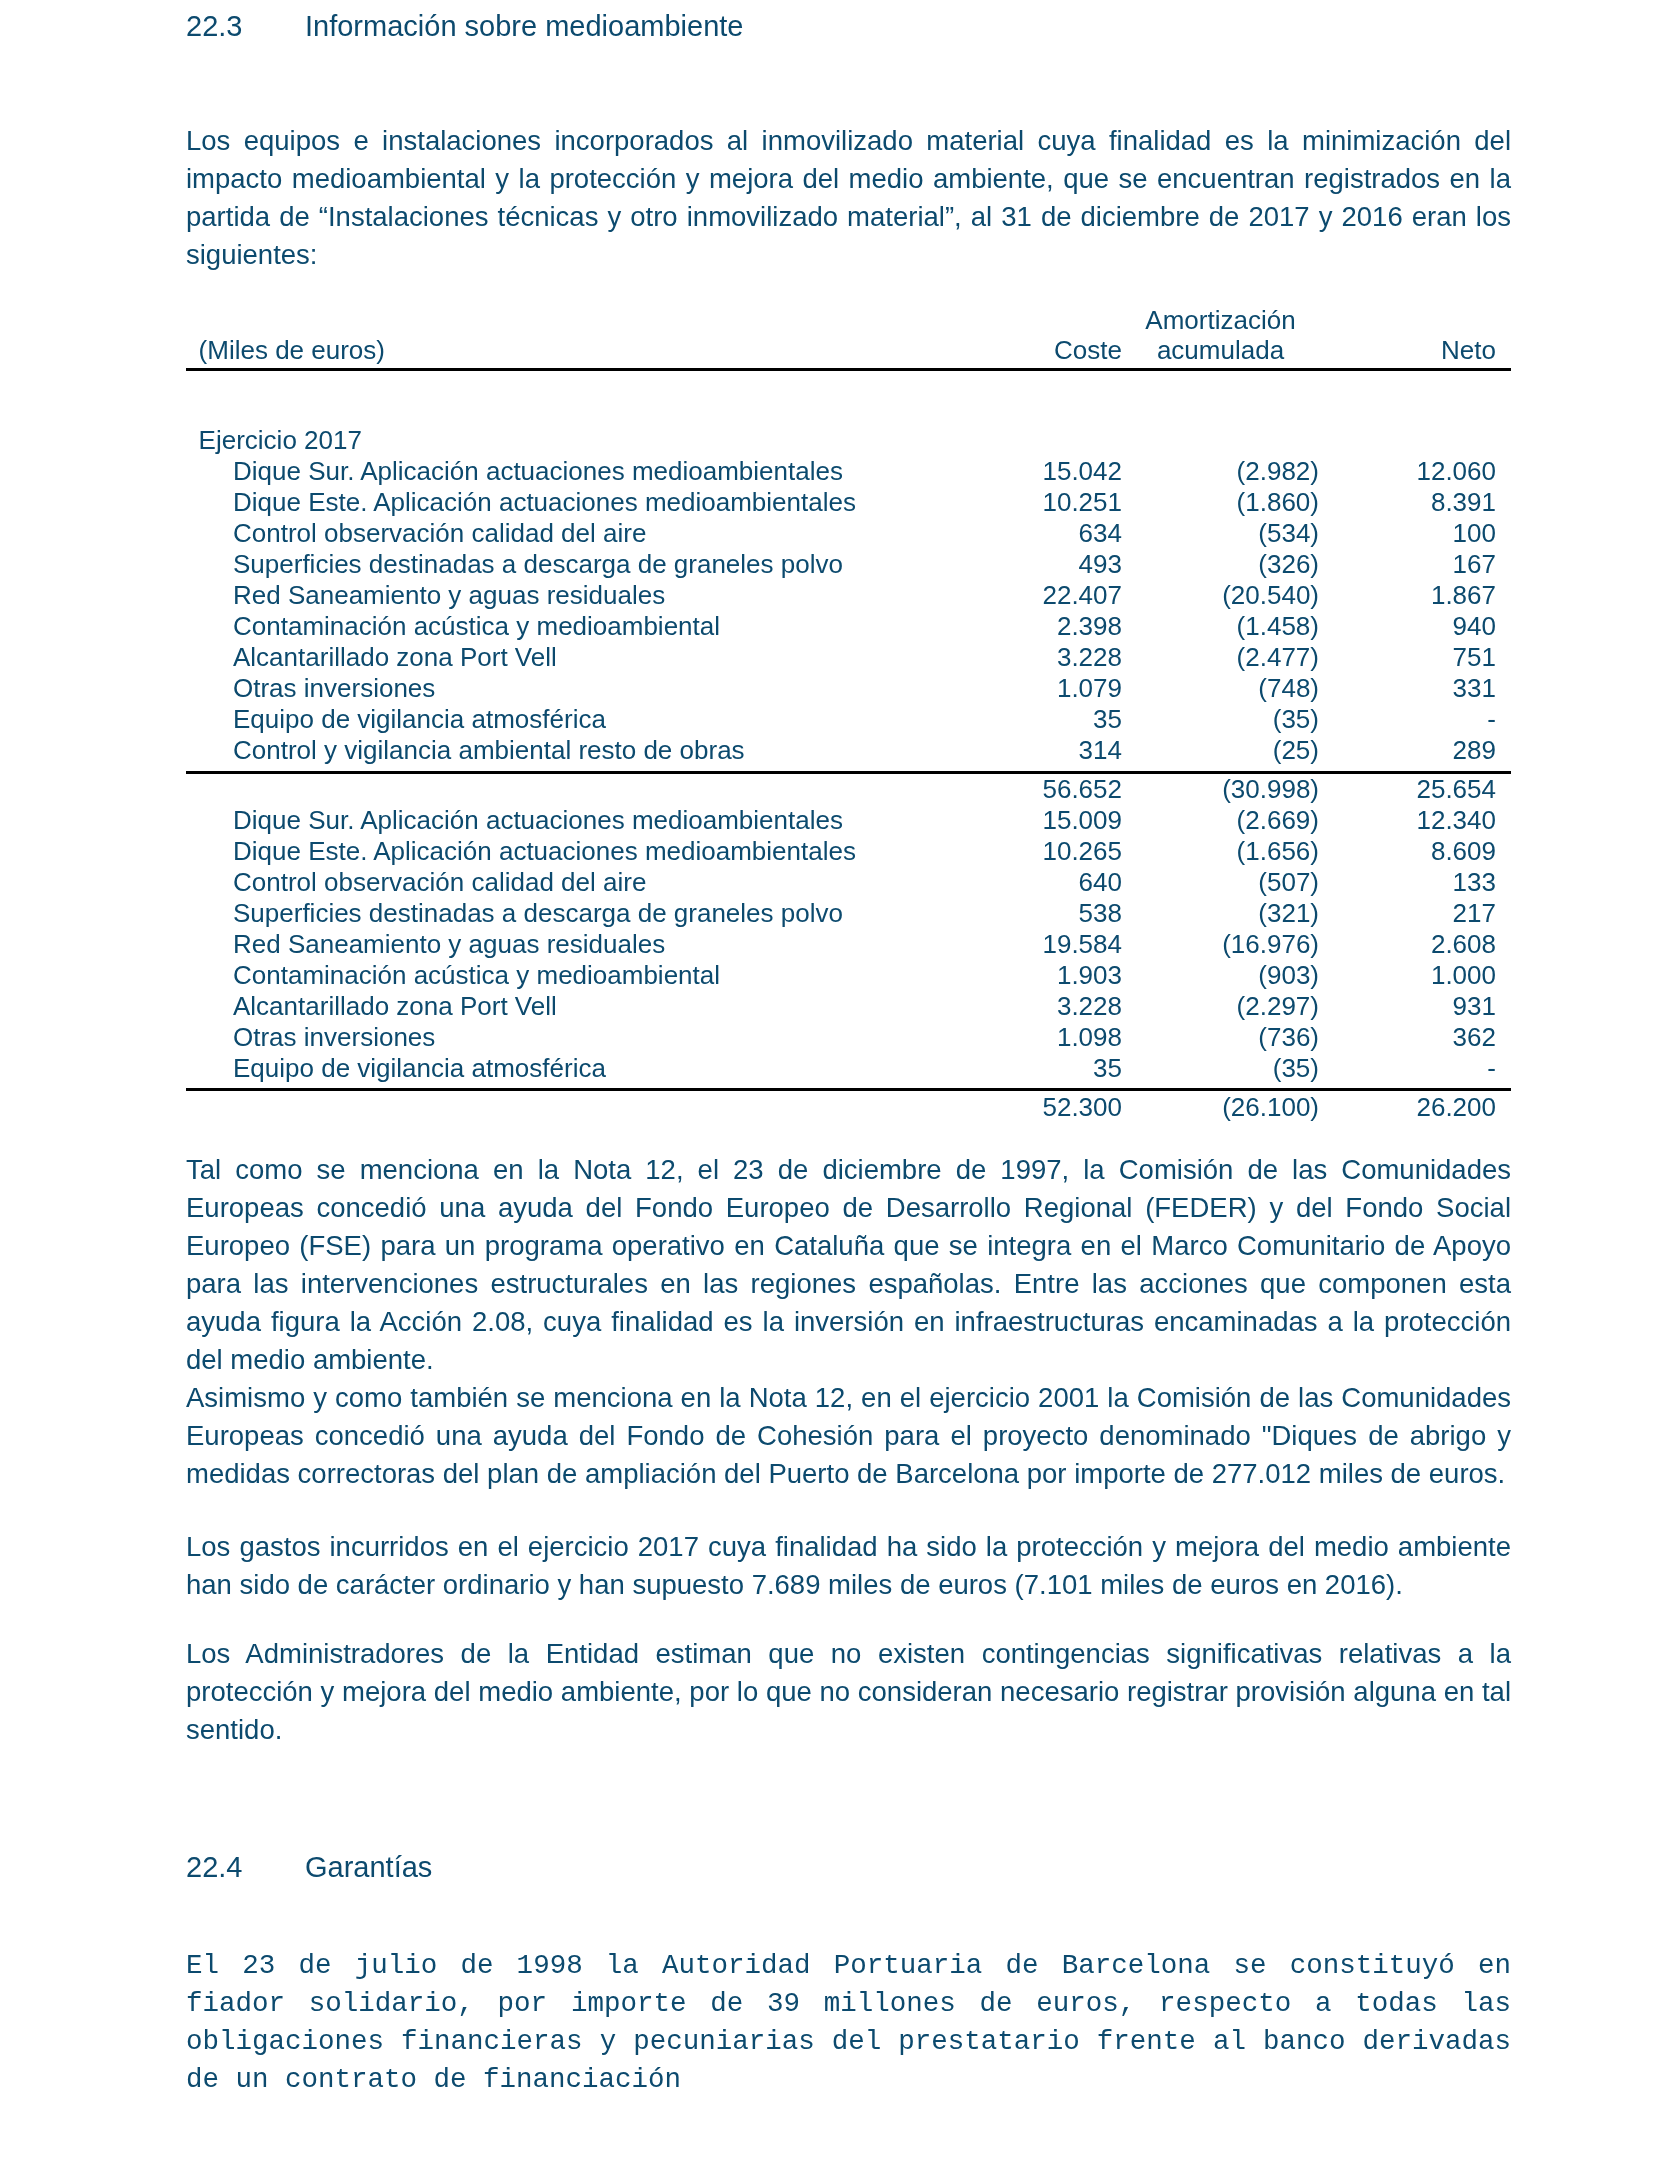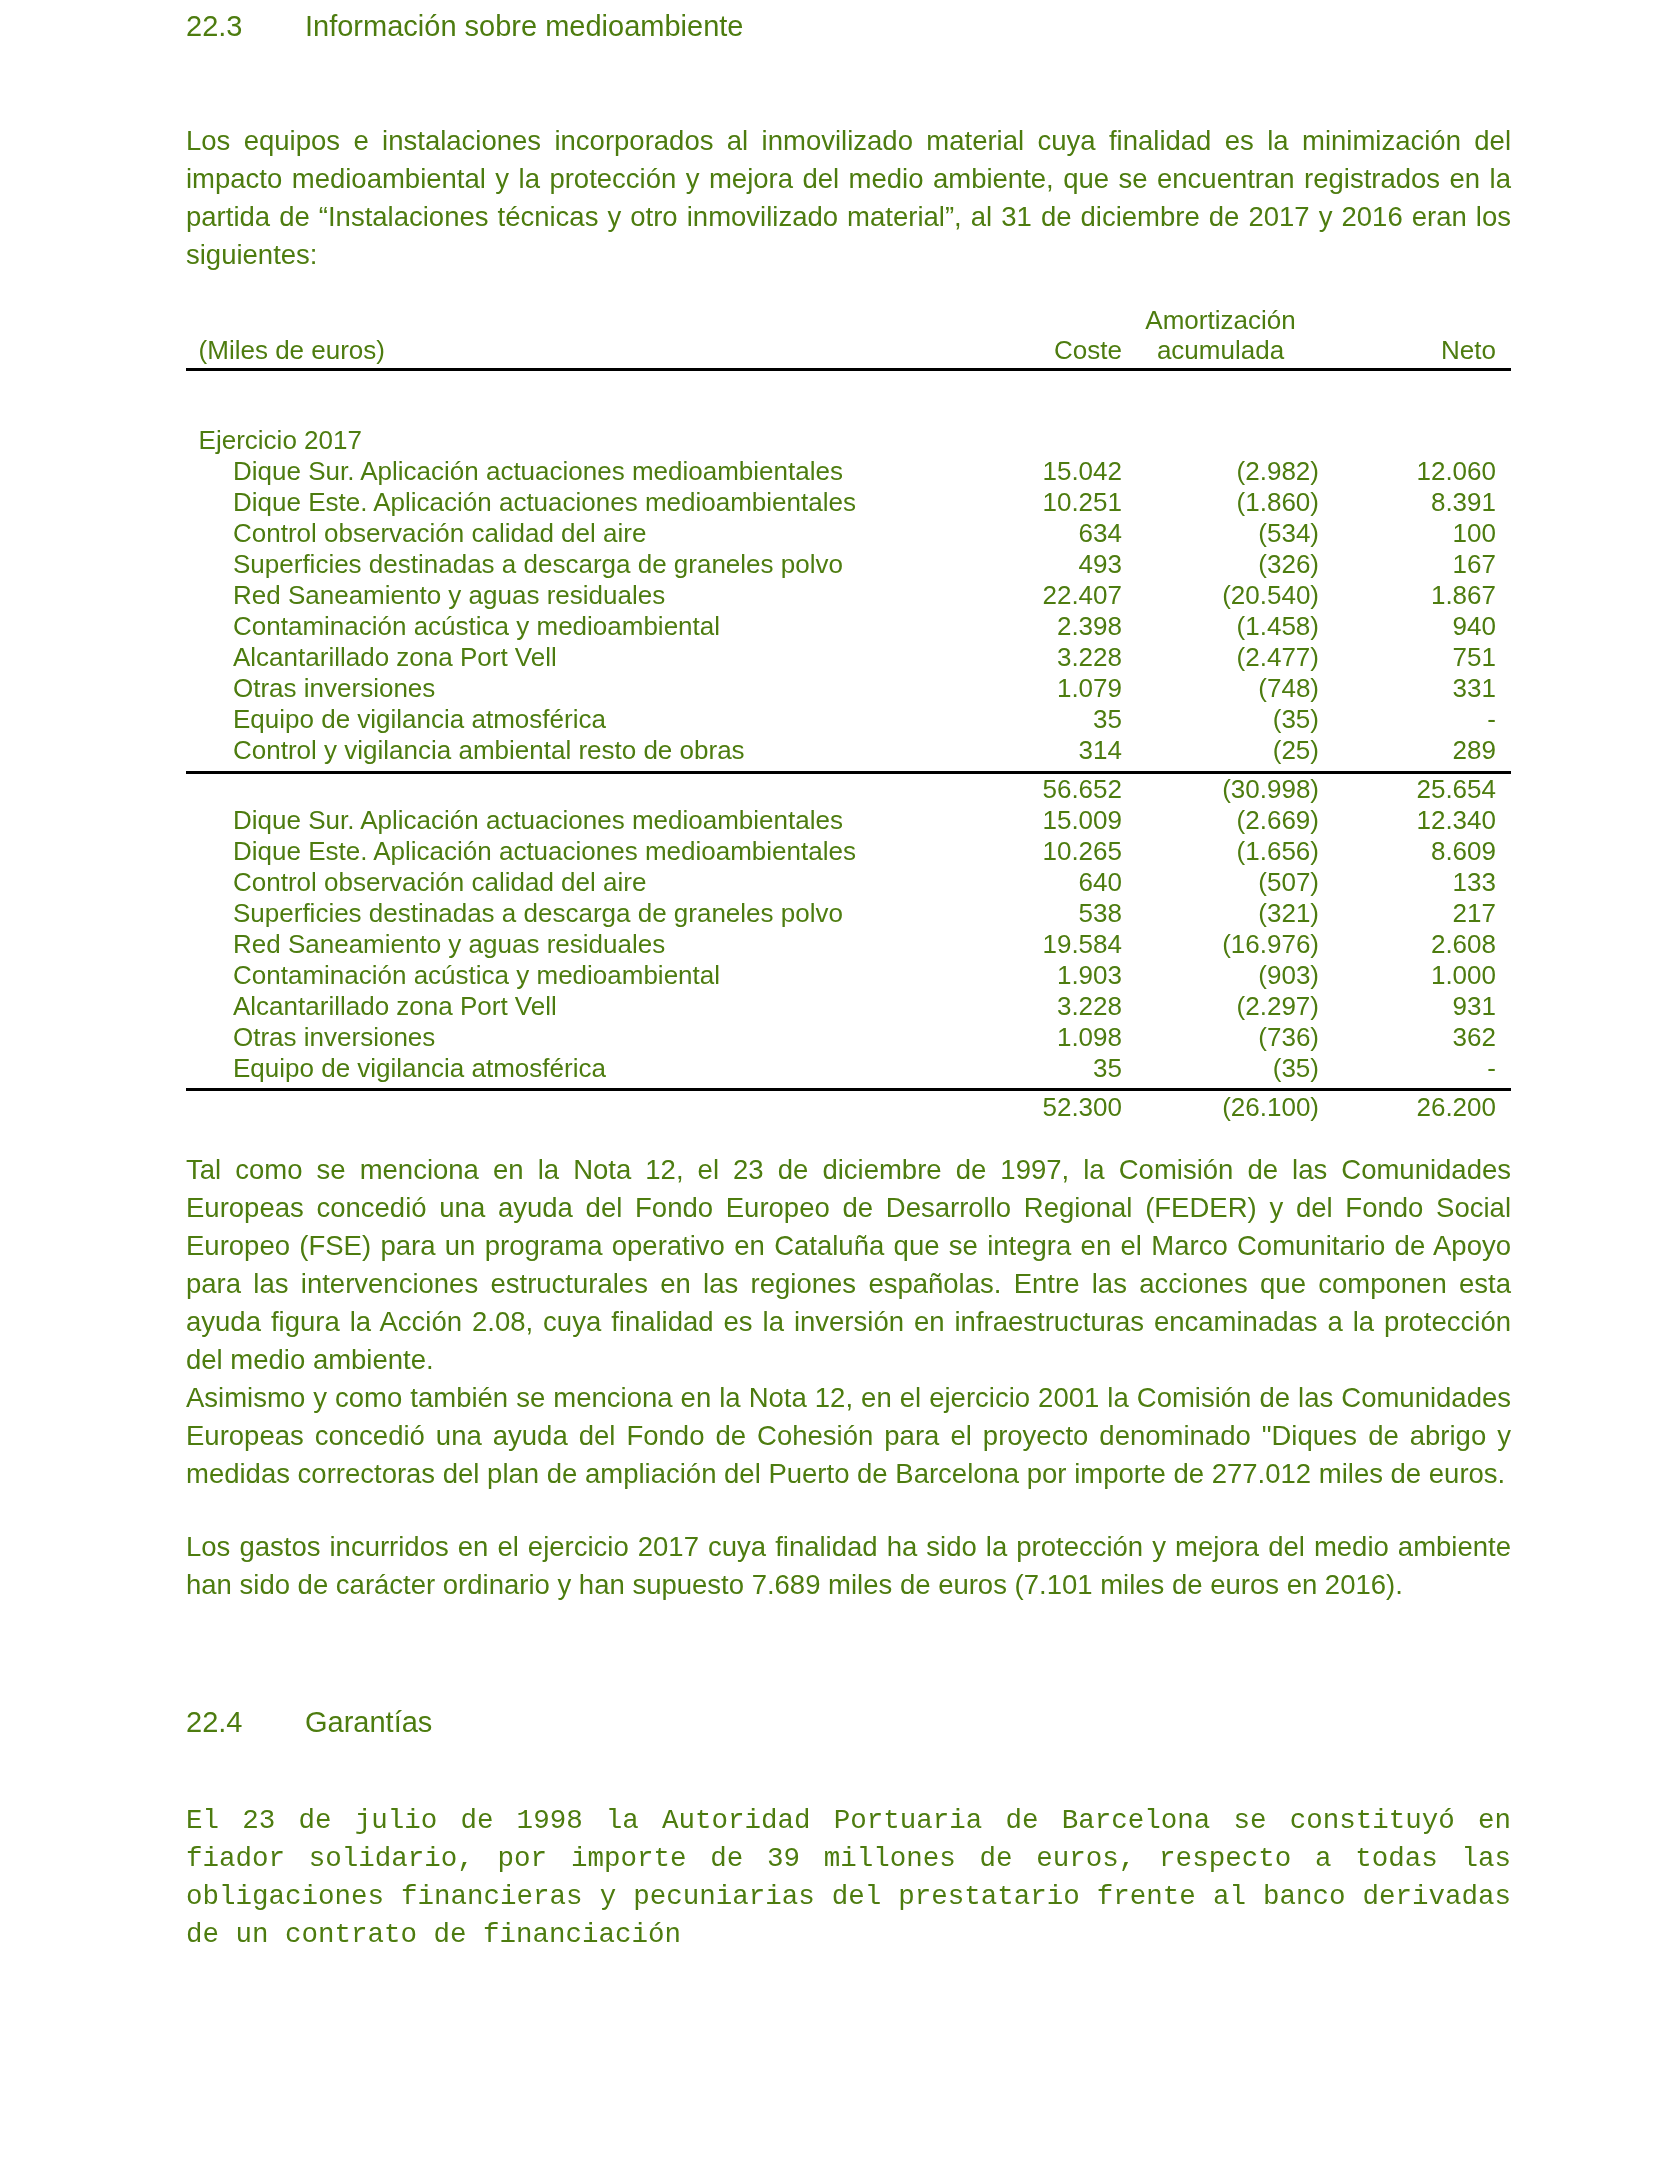--- a/index.html
+++ b/index.html
@@ -2,21 +2,21 @@
 <html style="font-size:12.6px"><head>
 <meta charset="utf-8">
 <style>
   html, body { margin: 0; padding: 0; background: #888; }
   .page {
     position: relative;
     width: 1672px;
     height: 2183px;
     margin: 0 auto;
     background: #ffffff;
-    color: #4d7c0f;
+    color: #0c4a6e;
     font-family: "Liberation Sans", sans-serif;
     box-sizing: border-box;
     padding: 7.9px 161px 0 186px;
     overflow: hidden;
   }
 
   
   .sec-head { display: flex; font-size: 29px; line-height: 36px; font-weight: 400; }
   .sec-num  { width: 119px; flex: 0 0 119px; }
   .sec-title { flex: 1; }
@@ -224,20 +224,21 @@
       <div class="c-coste">52.300</div>
       <div class="c-amort">(26.100)</div>
       <div class="c-neto">26.200</div>
     </div>
 
   </div>
 
   <p class="para para-2">Tal como se menciona en la Nota 12, el 23 de diciembre de 1997, la Comisión de las Comunidades Europeas concedió una ayuda del Fondo Europeo de Desarrollo Regional (FEDER) y del Fondo Social Europeo (FSE) para un programa operativo en Cataluña que se integra en el Marco Comunitario de Apoyo para las intervenciones estructurales en las regiones españolas. Entre las acciones que componen esta ayuda figura la Acción 2.08, cuya finalidad es la inversión en infraestructuras encaminadas a la protección del medio ambiente.</p>
   <p class="para para-3">Asimismo y como también se menciona en la Nota 12, en el ejercicio 2001 la Comisión de las Comunidades Europeas concedió una ayuda del Fondo de Cohesión para el proyecto denominado "Diques de abrigo y medidas correctoras del plan de ampliación del Puerto de Barcelona por importe de 277.012 miles de euros.</p>
   <p class="para para-4">Los gastos incurridos en el ejercicio 2017 cuya finalidad ha sido la protección y mejora del medio ambiente han sido de carácter ordinario y han supuesto 7.689 miles de euros (7.101 miles de euros en 2016).</p>
+  <p class="para para-5">Los Administradores de la Entidad estiman que no existen contingencias significativas relativas a la protección y mejora del medio ambiente, por lo que no consideran necesario registrar provisión alguna en tal sentido.</p>
 
   <div class="sec-head sec-22-4">
     <span class="sec-num">22.4</span>
     <span class="sec-title">Garantías</span>
   </div>
 
   <p class="para para-6">El 23 de julio de 1998 la Autoridad Portuaria de Barcelona se constituyó en fiador solidario, por importe de 39 millones de euros, respecto a todas las obligaciones financieras y pecuniarias del prestatario frente al banco derivadas de un contrato de financiación</p>
 
 </div>
 

